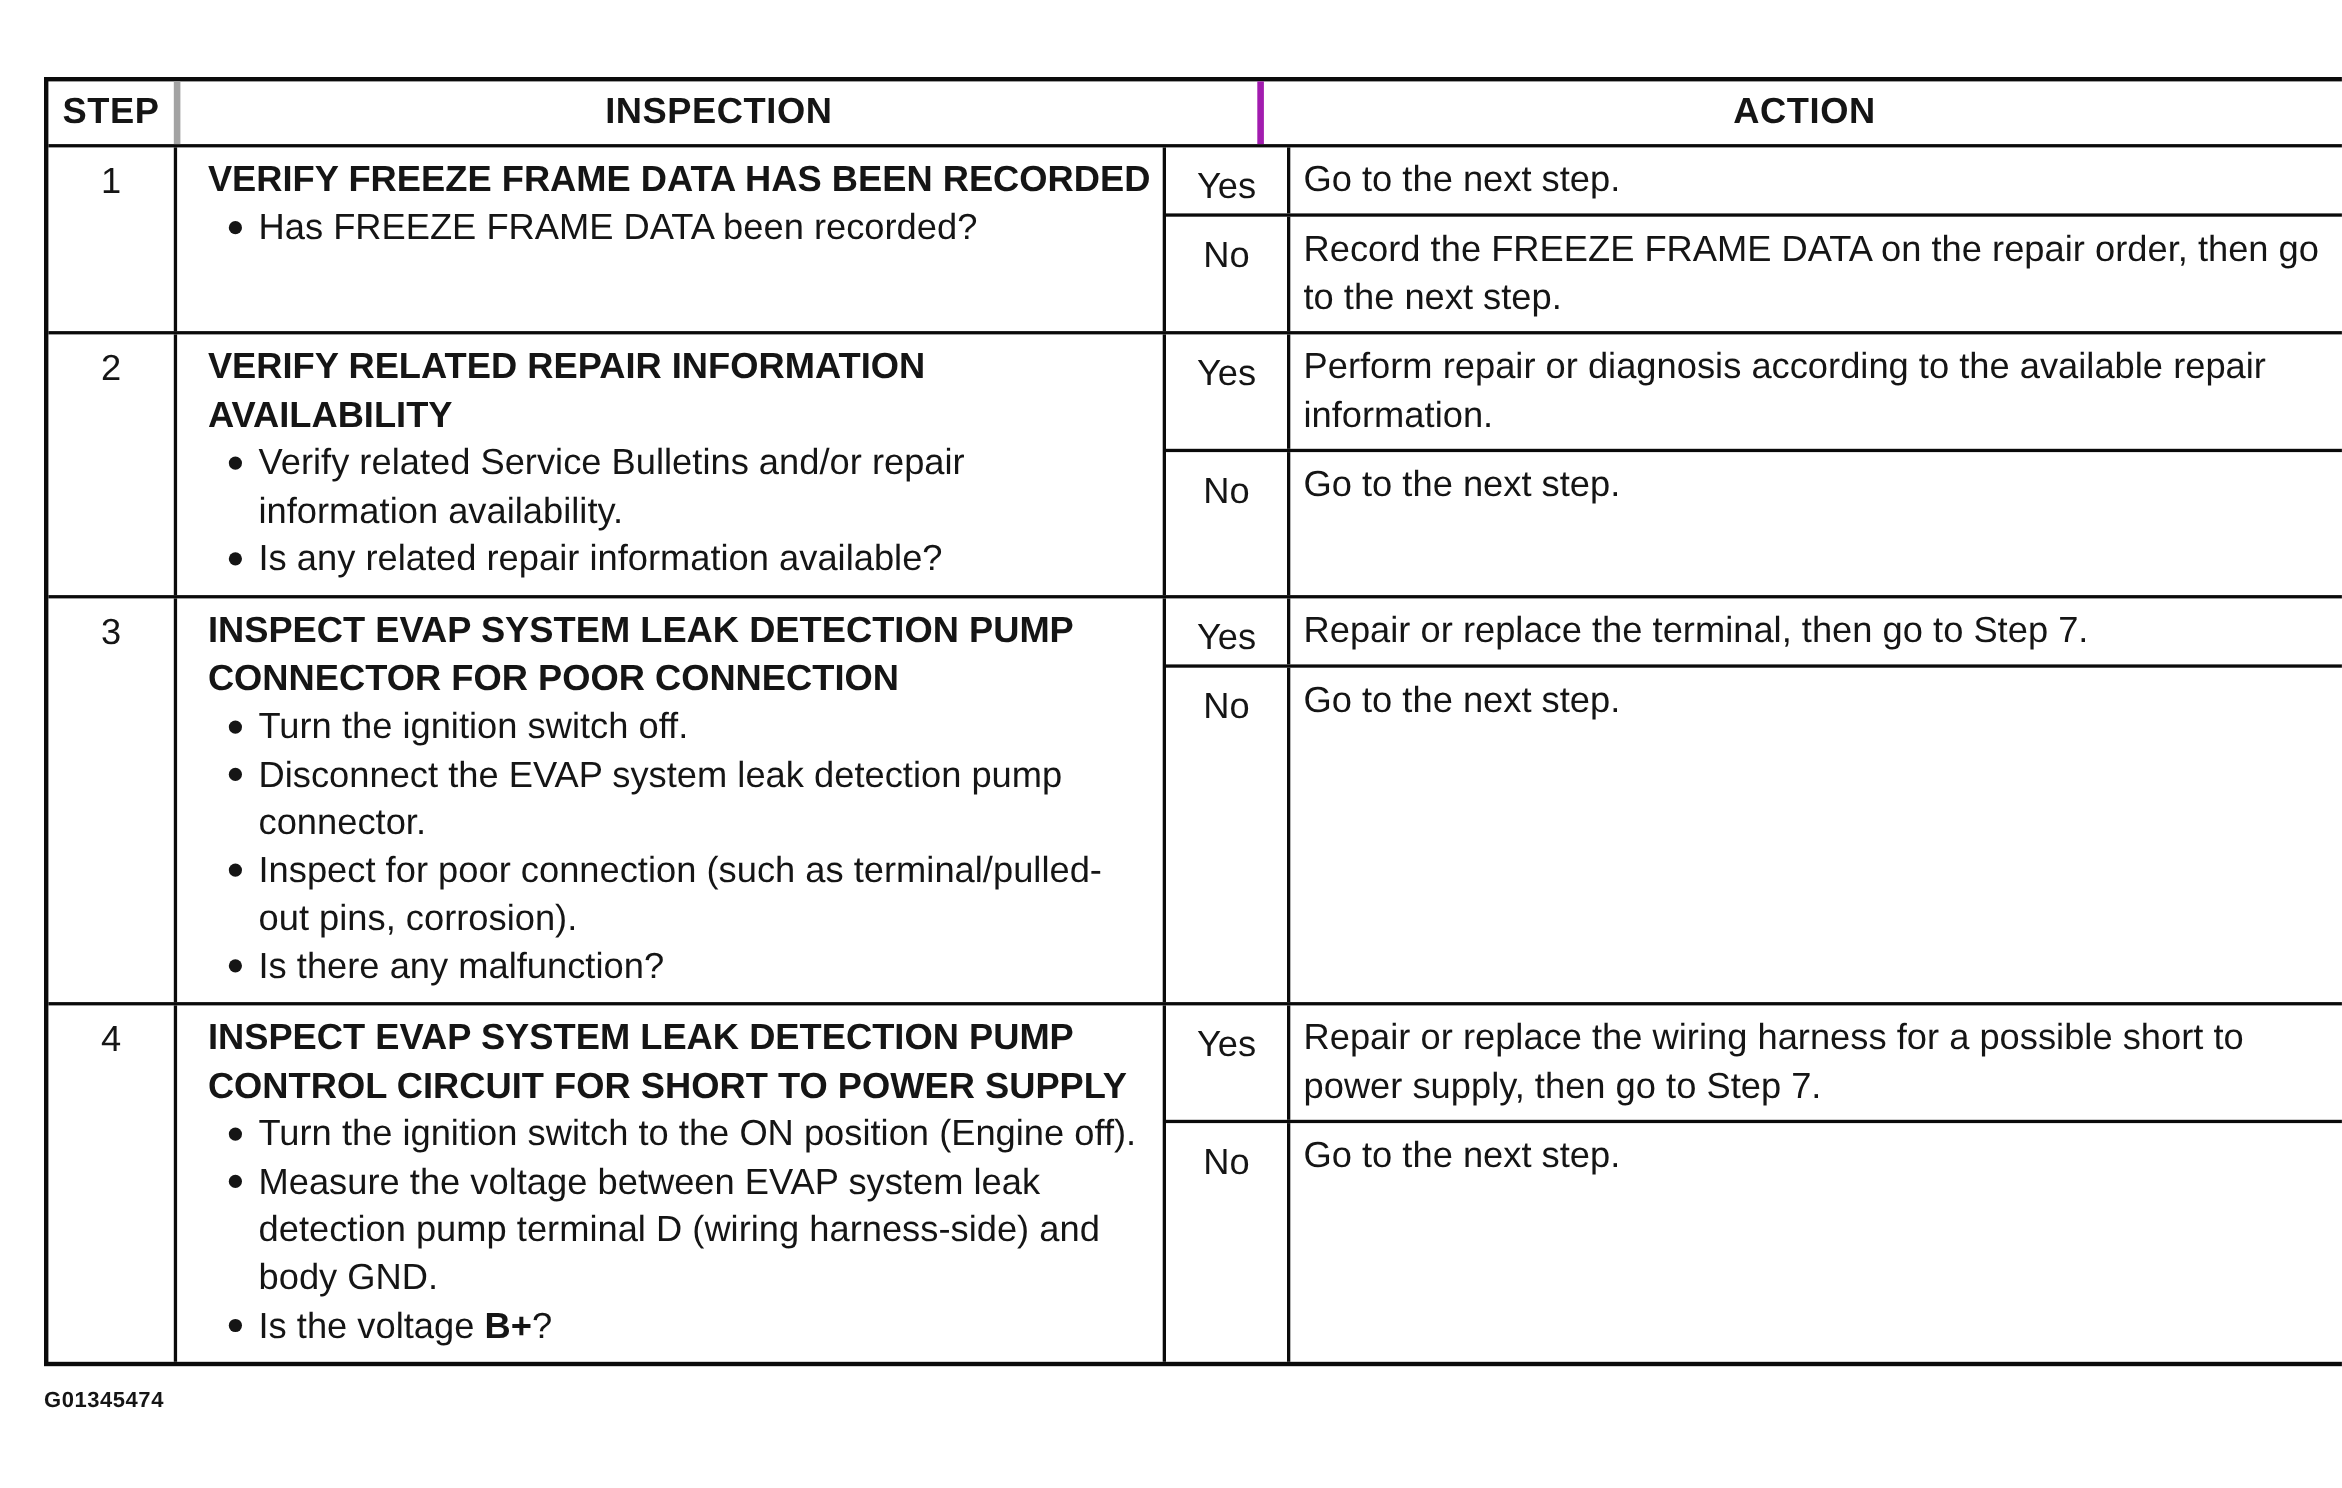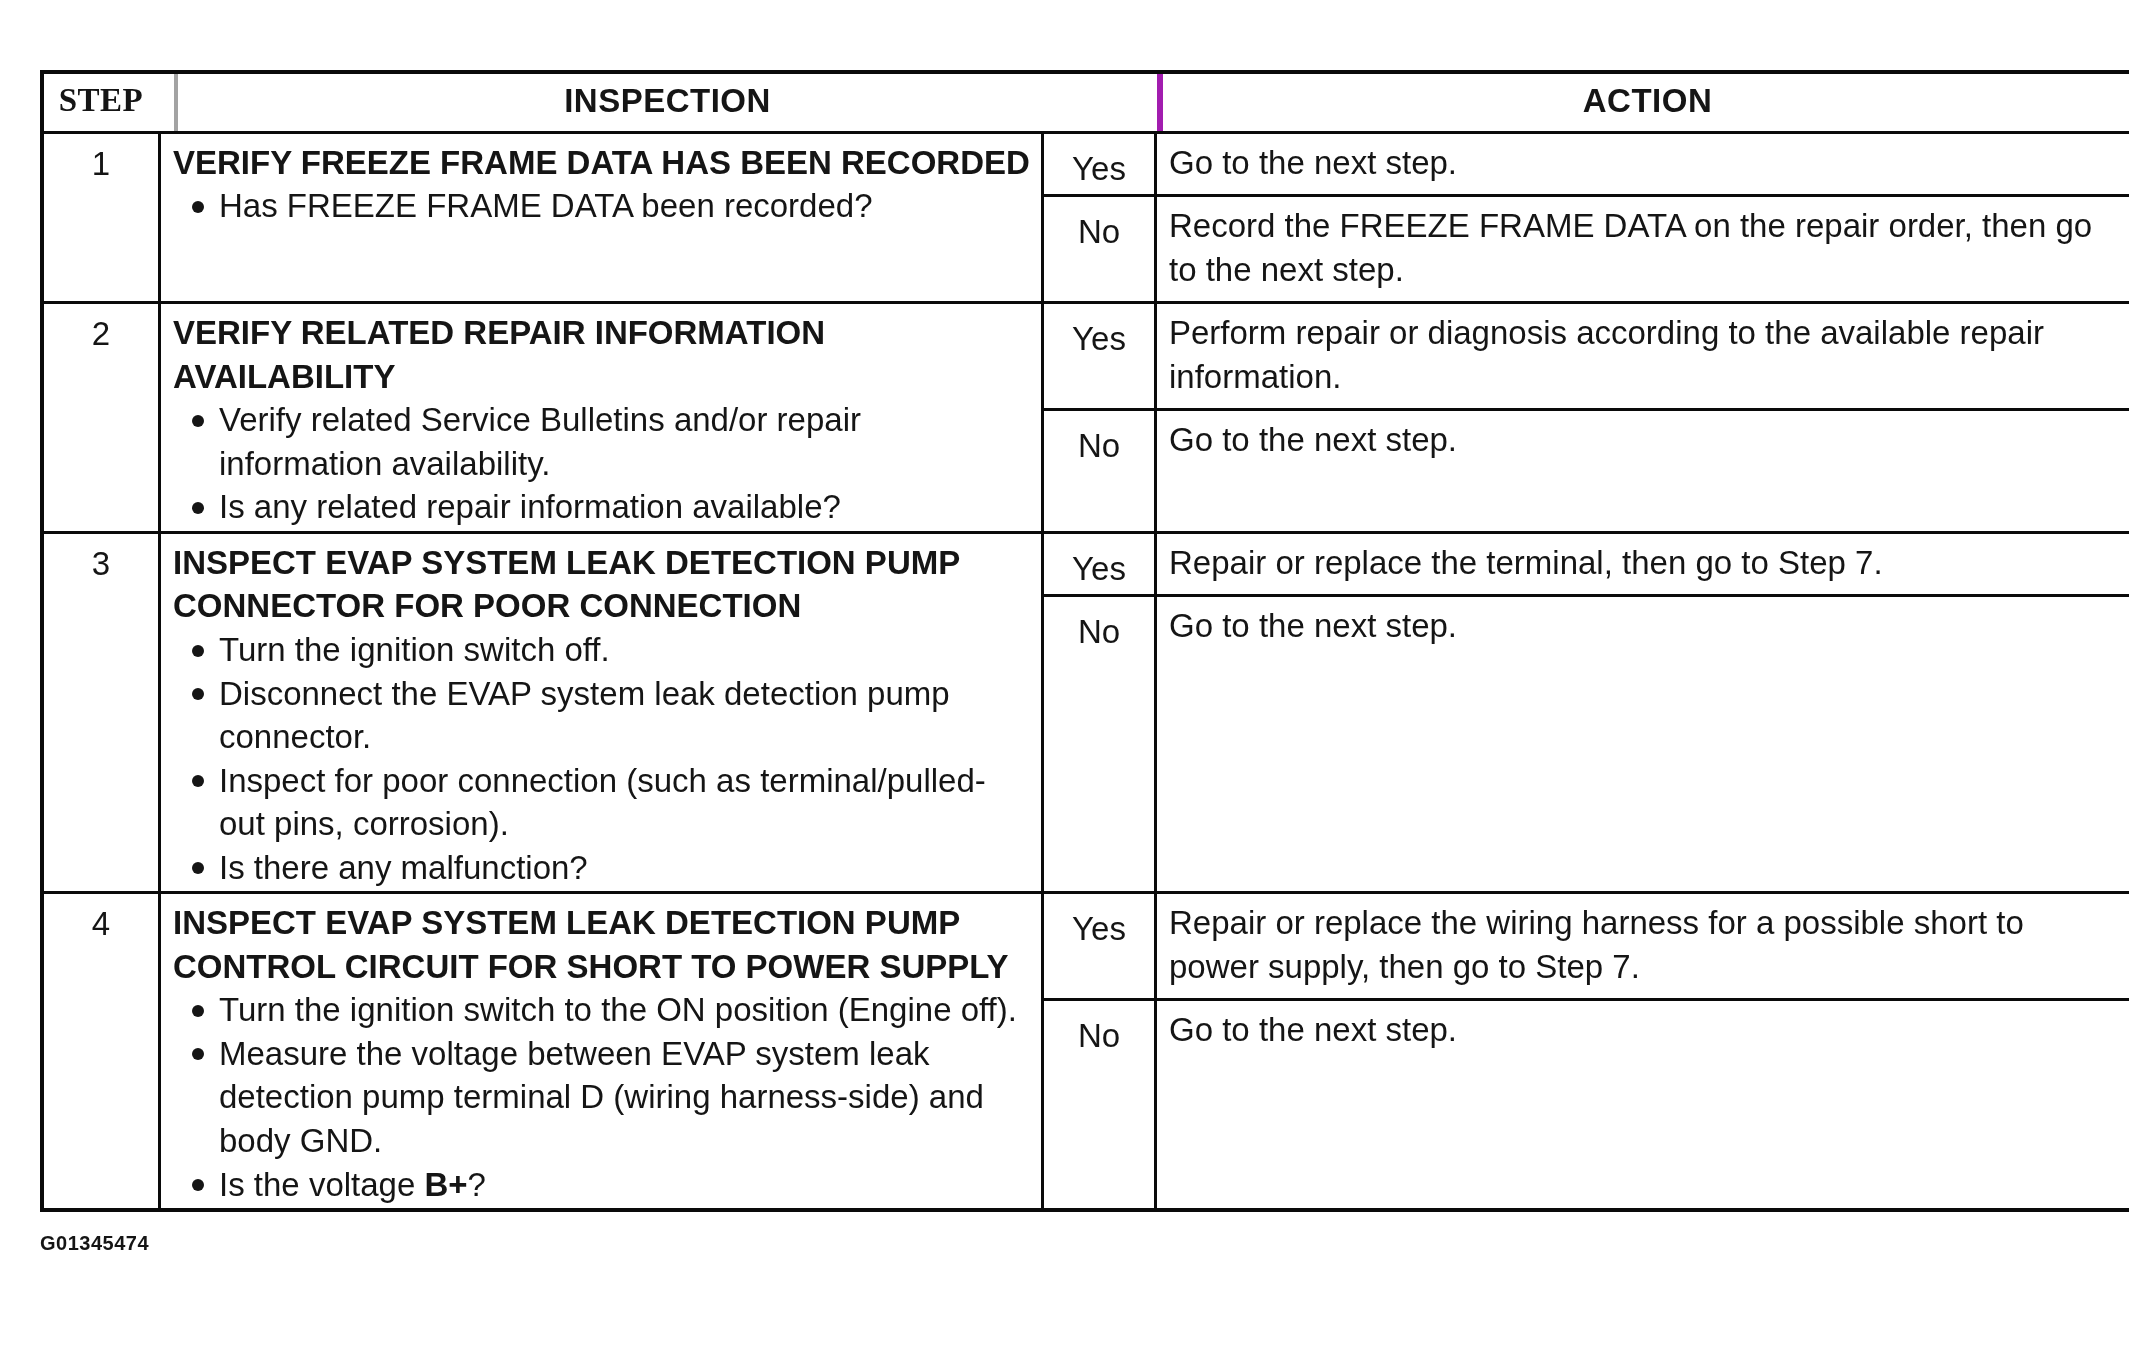--- a/index.html
+++ b/index.html
@@ -23,38 +23,39 @@
   }
 
   
   .header-row { display: flex; border-bottom: 3px solid #0a0a0a; }
   .hcell {
     font-weight: bold;
     text-align: center;
     padding: 5px 4px 8px 4px;
     letter-spacing: 0.5px;
   }
-  .h-step   { flex: 0 0 114px; border-right: 4px solid #a3a3a3; padding-left: 0; padding-right: 16px; font-family: Liberation Serif, serif; }
+  .h-step   { flex: 0 0 114px; border-right: 6px solid #a3a3a3; padding-left: 0; padding-right: 0; }
   .h-insp   { flex: 0 0 971px; border-right: 6px solid #a21caf; }
   .h-action { flex: 1 1 auto; }
 
   
   .step-row { display: flex; border-bottom: 3px solid #0a0a0a; align-items: stretch; }
   .step-row:last-child { border-bottom: none; }
 
   .step-cell {
     flex: 0 0 114px;
     border-right: 3px solid #0a0a0a;
     text-align: center;
     padding-top: 8px;
   }
   .insp-cell {
     flex: 0 0 858px;
     border-right: 3px solid #0a0a0a;
-    padding: 7px 10px 2px 12px;
+    padding: 7px 10px 12px 12px;
+    margin-left: 16px;
   }
   .insp-title { font-weight: bold; }
 
   .results { flex: 1 1 auto; display: flex; flex-direction: column; }
   .result-row { display: flex; align-items: stretch; }
   .result-row + .result-row { border-top: 3px solid #0a0a0a; }
   .result-row:last-child { flex: 1 1 auto; }
 
   .ans-cell {
     flex: 0 0 110px;

